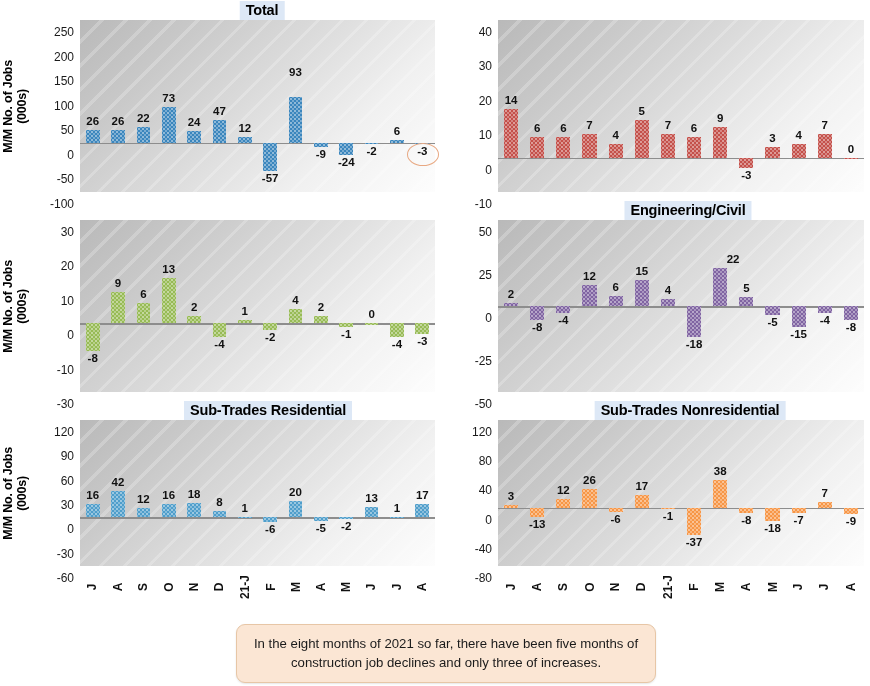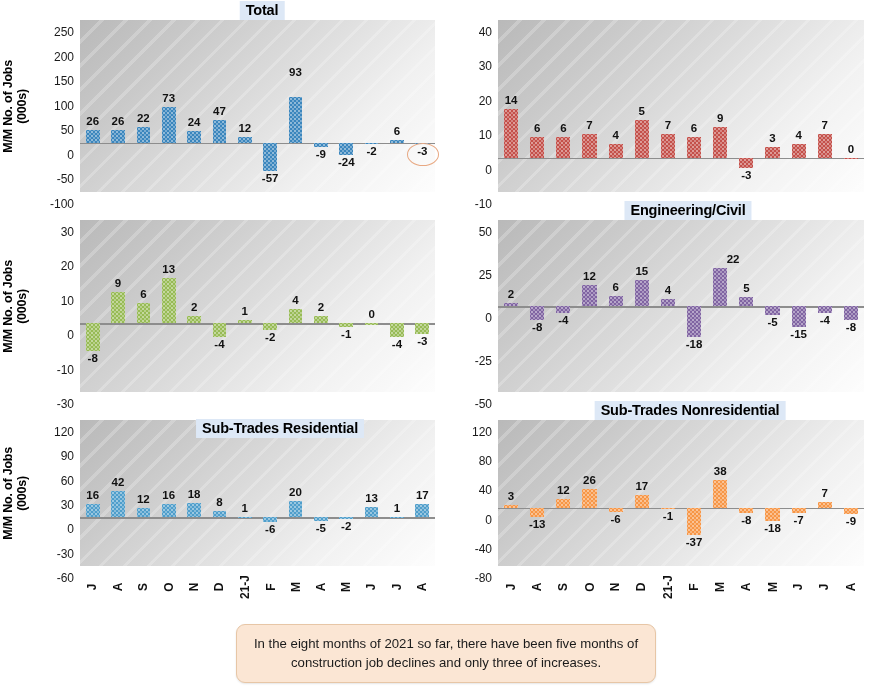--- a/index.html
+++ b/index.html
@@ -407,21 +407,21 @@
         <div class="dlabel" style="width: 25.3571px; left: 228.214px; top: 102.389px;">-5</div>
         <div class="bar" style="left: 259.404px; top: 97.3333px; width: 13.6929px; height: 1.62222px; background: rgb(79, 158, 203);"></div>
         <div class="dlabel" style="width: 25.3571px; left: 253.571px; top: 99.9556px;">-2</div>
         <div class="bar" style="left: 284.761px; top: 86.7889px; width: 13.6929px; height: 10.5444px; background: rgb(79, 158, 203);"></div>
         <div class="dlabel" style="width: 25.3571px; left: 278.929px; top: 71.7889px;">13</div>
         <div class="bar" style="left: 310.118px; top: 96.5222px; width: 13.6929px; height: 1.4px; background: rgb(79, 158, 203);"></div>
         <div class="dlabel" style="width: 25.3571px; left: 304.286px; top: 81.5222px;">1</div>
         <div class="bar" style="left: 335.475px; top: 83.5444px; width: 13.6929px; height: 13.7889px; background: rgb(79, 158, 203);"></div>
         <div class="dlabel" style="width: 25.3571px; left: 329.643px; top: 68.5444px;">17</div>
       </div>
-      <div class="chart-title" style="left: 280px; margin-top: 18px;">Sub-Trades Residential</div>
+      <div class="chart-title" style="left: 268px;">Sub-Trades Residential</div>
       <div class="xlabels" style="left: 80px; width: 355px;">
         <div class="xlab" style="left: 12.6786px;">
           <span>J</span>
         </div>
         <div class="xlab" style="left: 38.0357px;">
           <span>A</span>
         </div>
         <div class="xlab" style="left: 63.3929px;">
           <span>S</span>
         </div>

